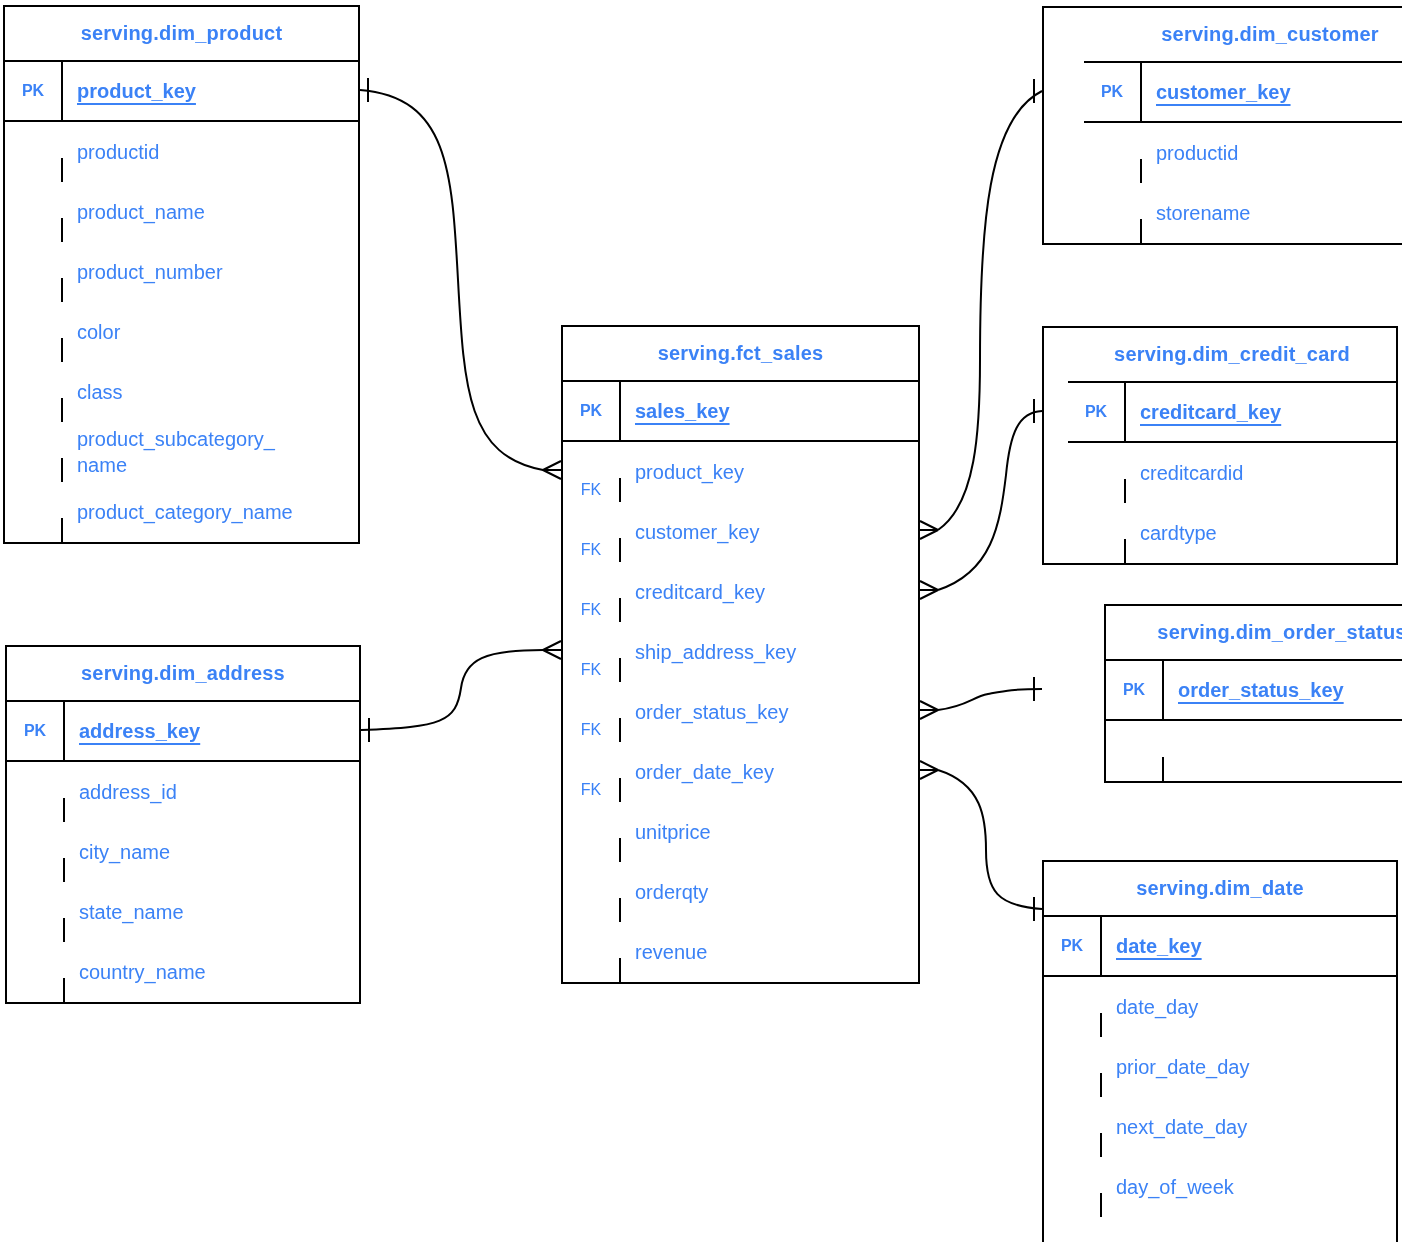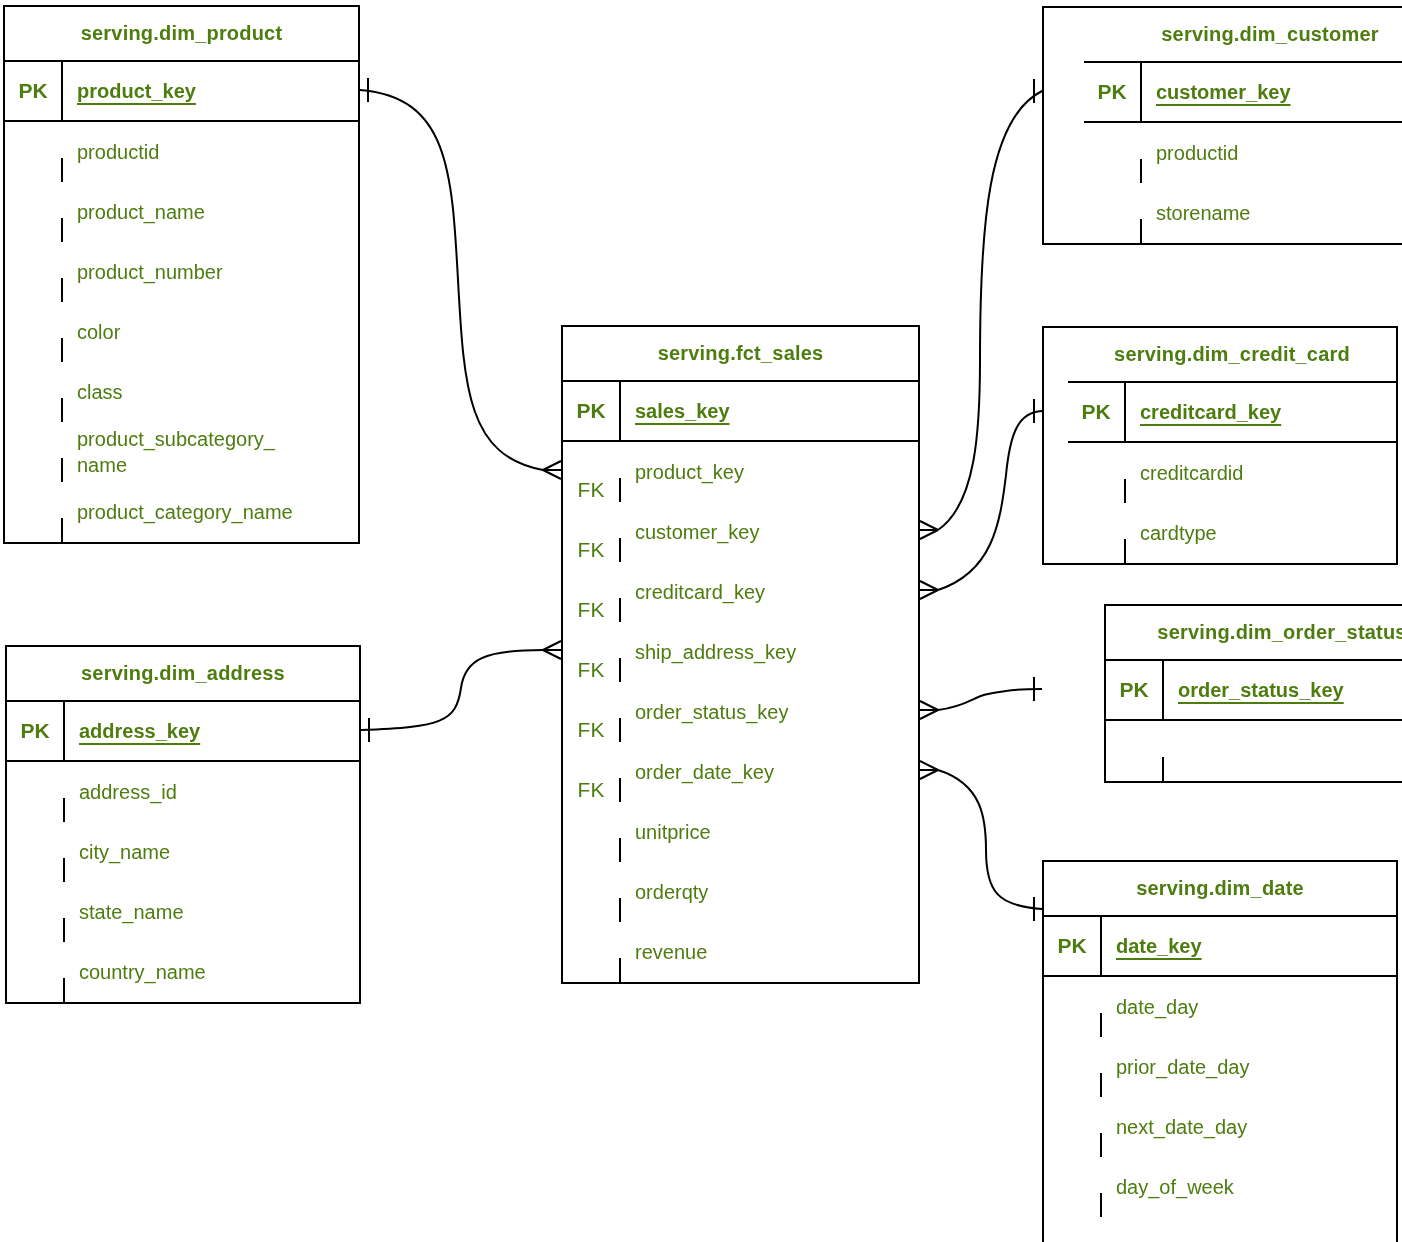--- a/index.html
+++ b/index.html
@@ -1,21 +1,21 @@
 <!DOCTYPE html>
 <html><head>
 <meta charset="utf-8">
 <style>
   html,body{margin:0;padding:0;background:#ffffff;}
   #canvas{
     position:relative;
     width:1402px;height:1242px;
     background:#ffffff;
     font-family:"Liberation Sans", sans-serif;
-    color:#4d7c0f;
+    color:#3b82f6;
     overflow:hidden;
   }
   #connectors{
     position:absolute;left:0;top:0;z-index:3;
     pointer-events:none;
   }
   #connectors path{
     stroke:#000;stroke-width:2;fill:none;
     stroke-linejoin:round;stroke-linecap:butt;
   }
@@ -36,21 +36,21 @@
   .tbl-pk-row{
     display:flex;
     height:60px;
     border-bottom:2px solid #000;
     box-sizing:border-box;
   }
   .key-cell{
     width:56px;flex:0 0 56px;
     border-right:2px solid #000;
     display:flex;align-items:center;justify-content:center;
-    font-size:21px;
+    font-size:16px;
     box-sizing:content-box;
   }
   .pk-key{font-weight:700;}
   .fk-key{font-weight:400;margin-top:36px;}
   .field-cell{
     flex:1;
     display:flex;align-items:center;
     padding-left:14px;
     font-size:20px;
     line-height:26px;

